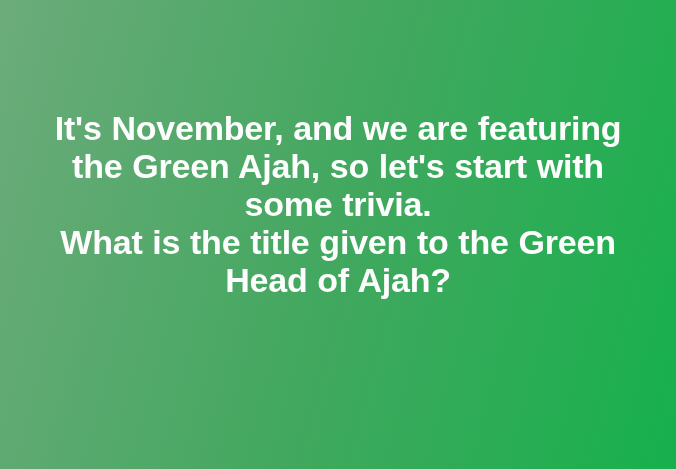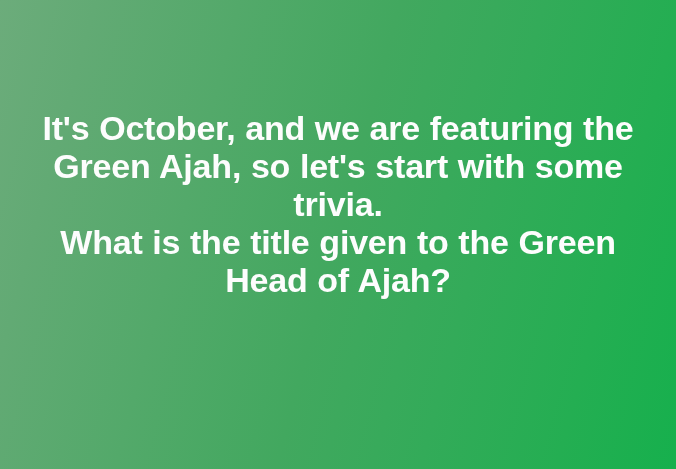--- a/index.html
+++ b/index.html
@@ -43,15 +43,15 @@
     line-height: 38px;
     letter-spacing: -0.2px;
     word-spacing: 0.5px;
     white-space: pre-wrap;
   }
 </style>
 </head>
 <body>
 
 <div id="slide">
-  <div id="text-block">It's October, and we are featuring the Green Ajah, so let's start with some trivia.
+  <div id="text-block">It's November, and we are featuring the Green Ajah, so let's start with some trivia.
 What is the title given to the Green Head of Ajah?</div>
 </div>
 
 </body></html>

